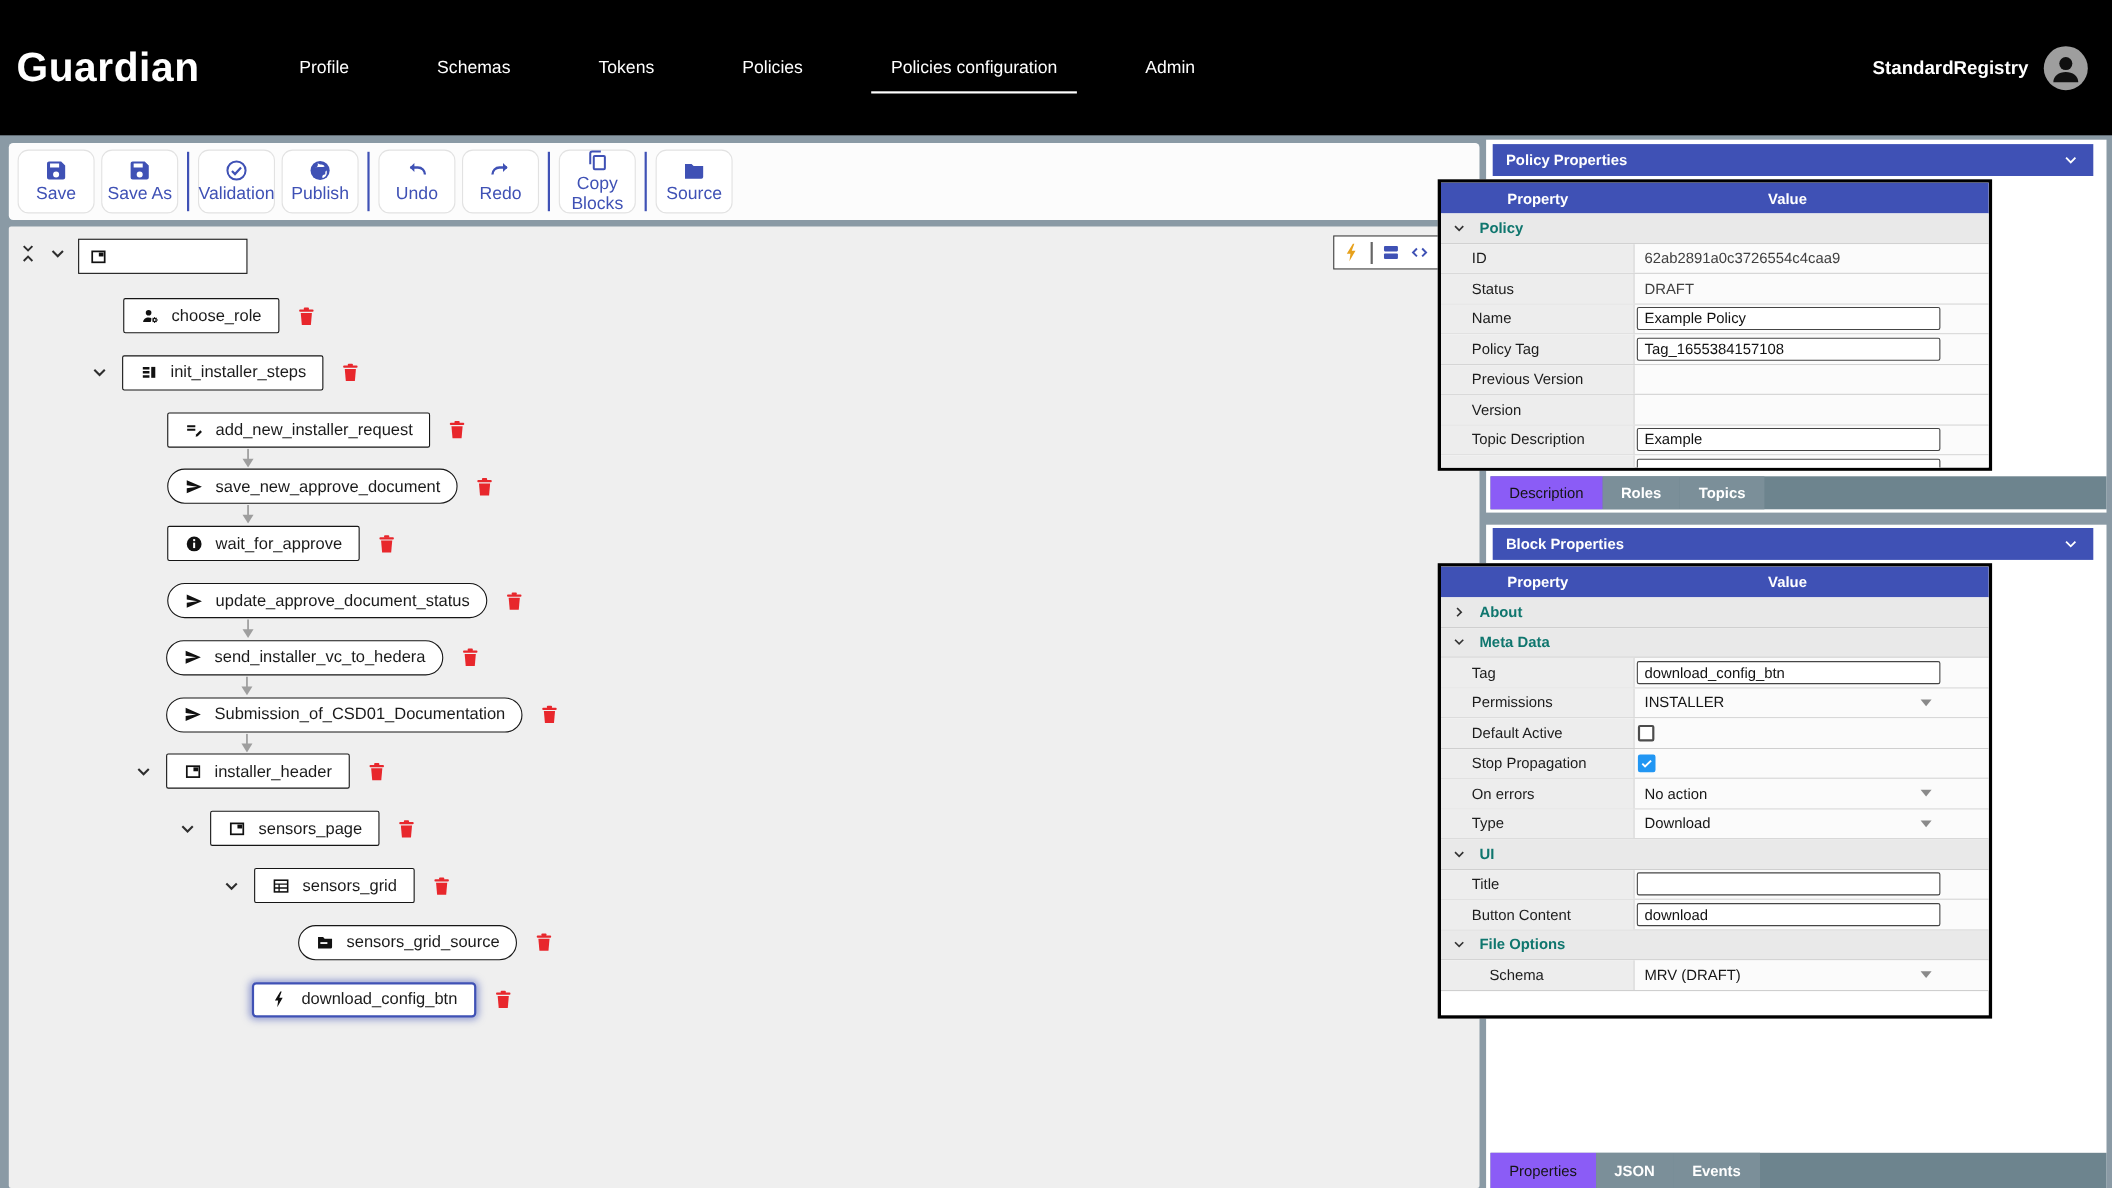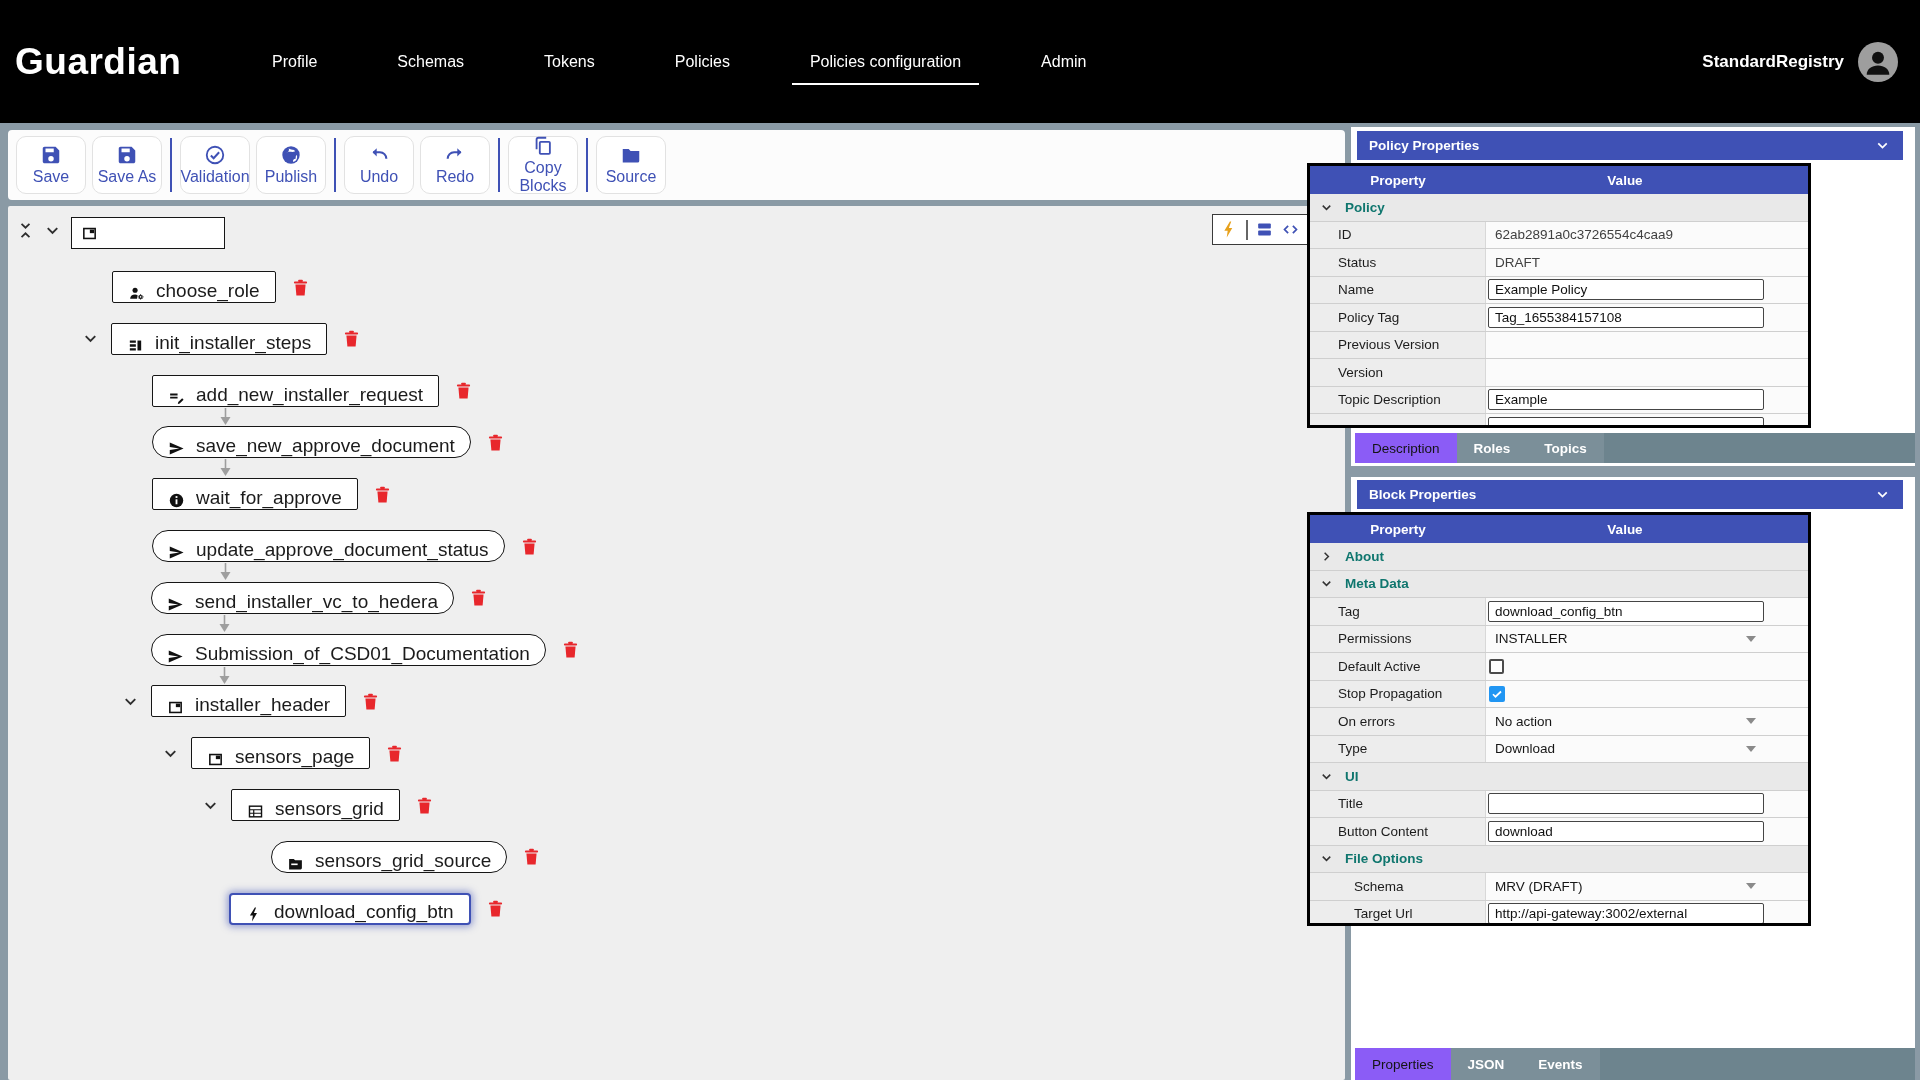--- a/index.html
+++ b/index.html
@@ -25,21 +25,21 @@
   
   .canvas { position:absolute; left:8px; top:206px; width:1337px; height:874px; background:#efefef; border-radius:2px; }
   .collapse-icons { position:absolute; left:8px; top:15px; display:flex; gap:8px; color:#2e2e2e; }
   .root-node { position:absolute; left:63px; top:11px; width:154px; height:32px; background:#fff; border:1.5px solid #161616; display:flex; align-items:center; padding-left:9px; color:#111; }
   .view-box { position:absolute; left:1204px; top:8px; width:122px; height:31px; background:#fff; border:1.5px solid #3a3a3a; display:flex; align-items:center; justify-content:space-evenly; }
   .view-box .gold { color:#e7a11c; }
   .view-box .blue { color:#3f51b5; }
   .vb-div { width:1.5px; height:20px; background:#666; }
   .node { position:absolute; display:flex; align-items:center; height:34px; }
   .expander { width:30px; display:flex; align-items:center; color:#2e2e2e; cursor:pointer; }
-  .node-box { display:flex; align-items:flex-end; gap:11px; height:32px; padding:0 15px; background:#fff; border:1.5px solid #161616; border-radius:2px; font-size:19px; color:#1b1b1b; white-space:nowrap; cursor:pointer; }
+  .node-box { display:flex; align-items:center; gap:11px; height:32px; padding:0 15px; background:#fff; border:1.5px solid #161616; border-radius:2px; font-size:15px; color:#1b1b1b; white-space:nowrap; cursor:pointer; }
   .node-box.pill { border-radius:17px; }
   .node-box.selected { border:2px solid #3f51b5; border-radius:4px; box-shadow:0 0 7px 2px rgba(63,81,181,.5); }
   .node-icon { display:flex; color:#111; }
   .trash { margin-left:14px; color:#e8272c; display:flex; cursor:pointer; }
   .arrow { position:absolute; }
 
   
   .white-bg { position:absolute; background:#fff; }
   #wb1 { left:1351px; top:127px; width:564px; height:339px; }
   #wb2 { left:1351px; top:477px; width:564px; height:603px; }
@@ -671,25 +671,19 @@
       </span>
       <span>File Options</span>
     </div>
     <div class="prow">
       <div class="pcell ind">Schema</div>
       <div class="vcell">
         <span class="sel">MRV (DRAFT)</span>
         <span class="caret"></span>
       </div>
     </div>
-    <div class="prow">
-      <div class="pcell ind">Target Url</div>
-      <div class="vcell">
-        <input class="tinput" value="http://api-gateway:3002/external" style="">
-      </div>
-    </div>
     <div class="sbar"></div>
   </div>
 <div class="tabbar" id="bottom-tabs">
     <div class="tab active">Properties</div>
     <div class="tab">JSON</div>
     <div class="tab">Events</div>
   </div>
 
 </body></html>

